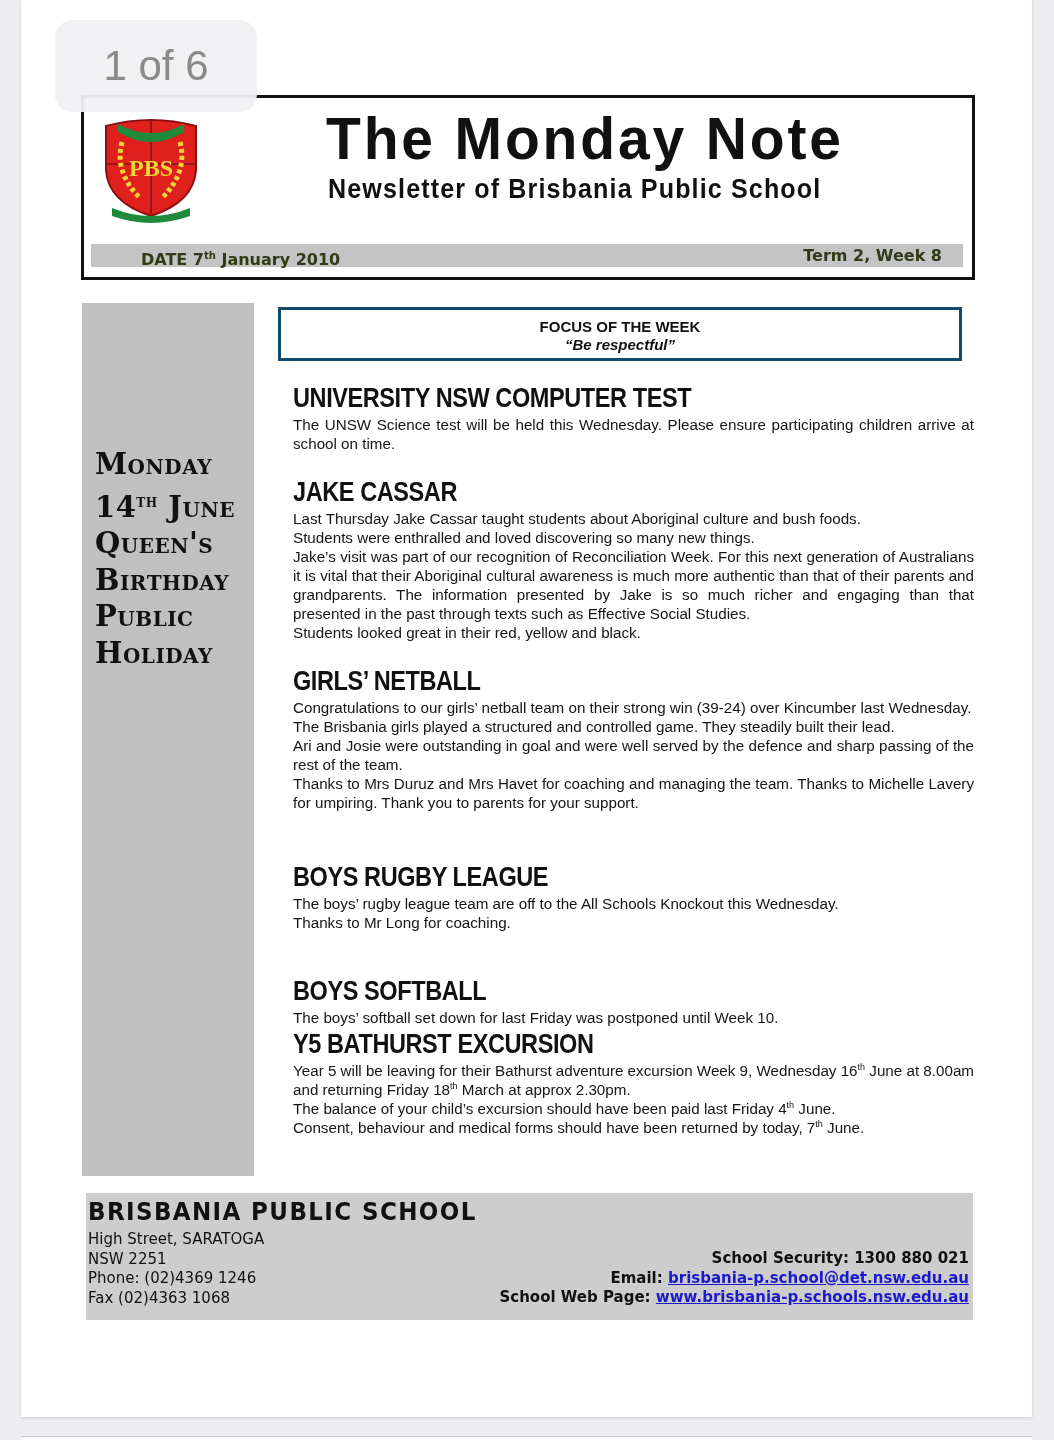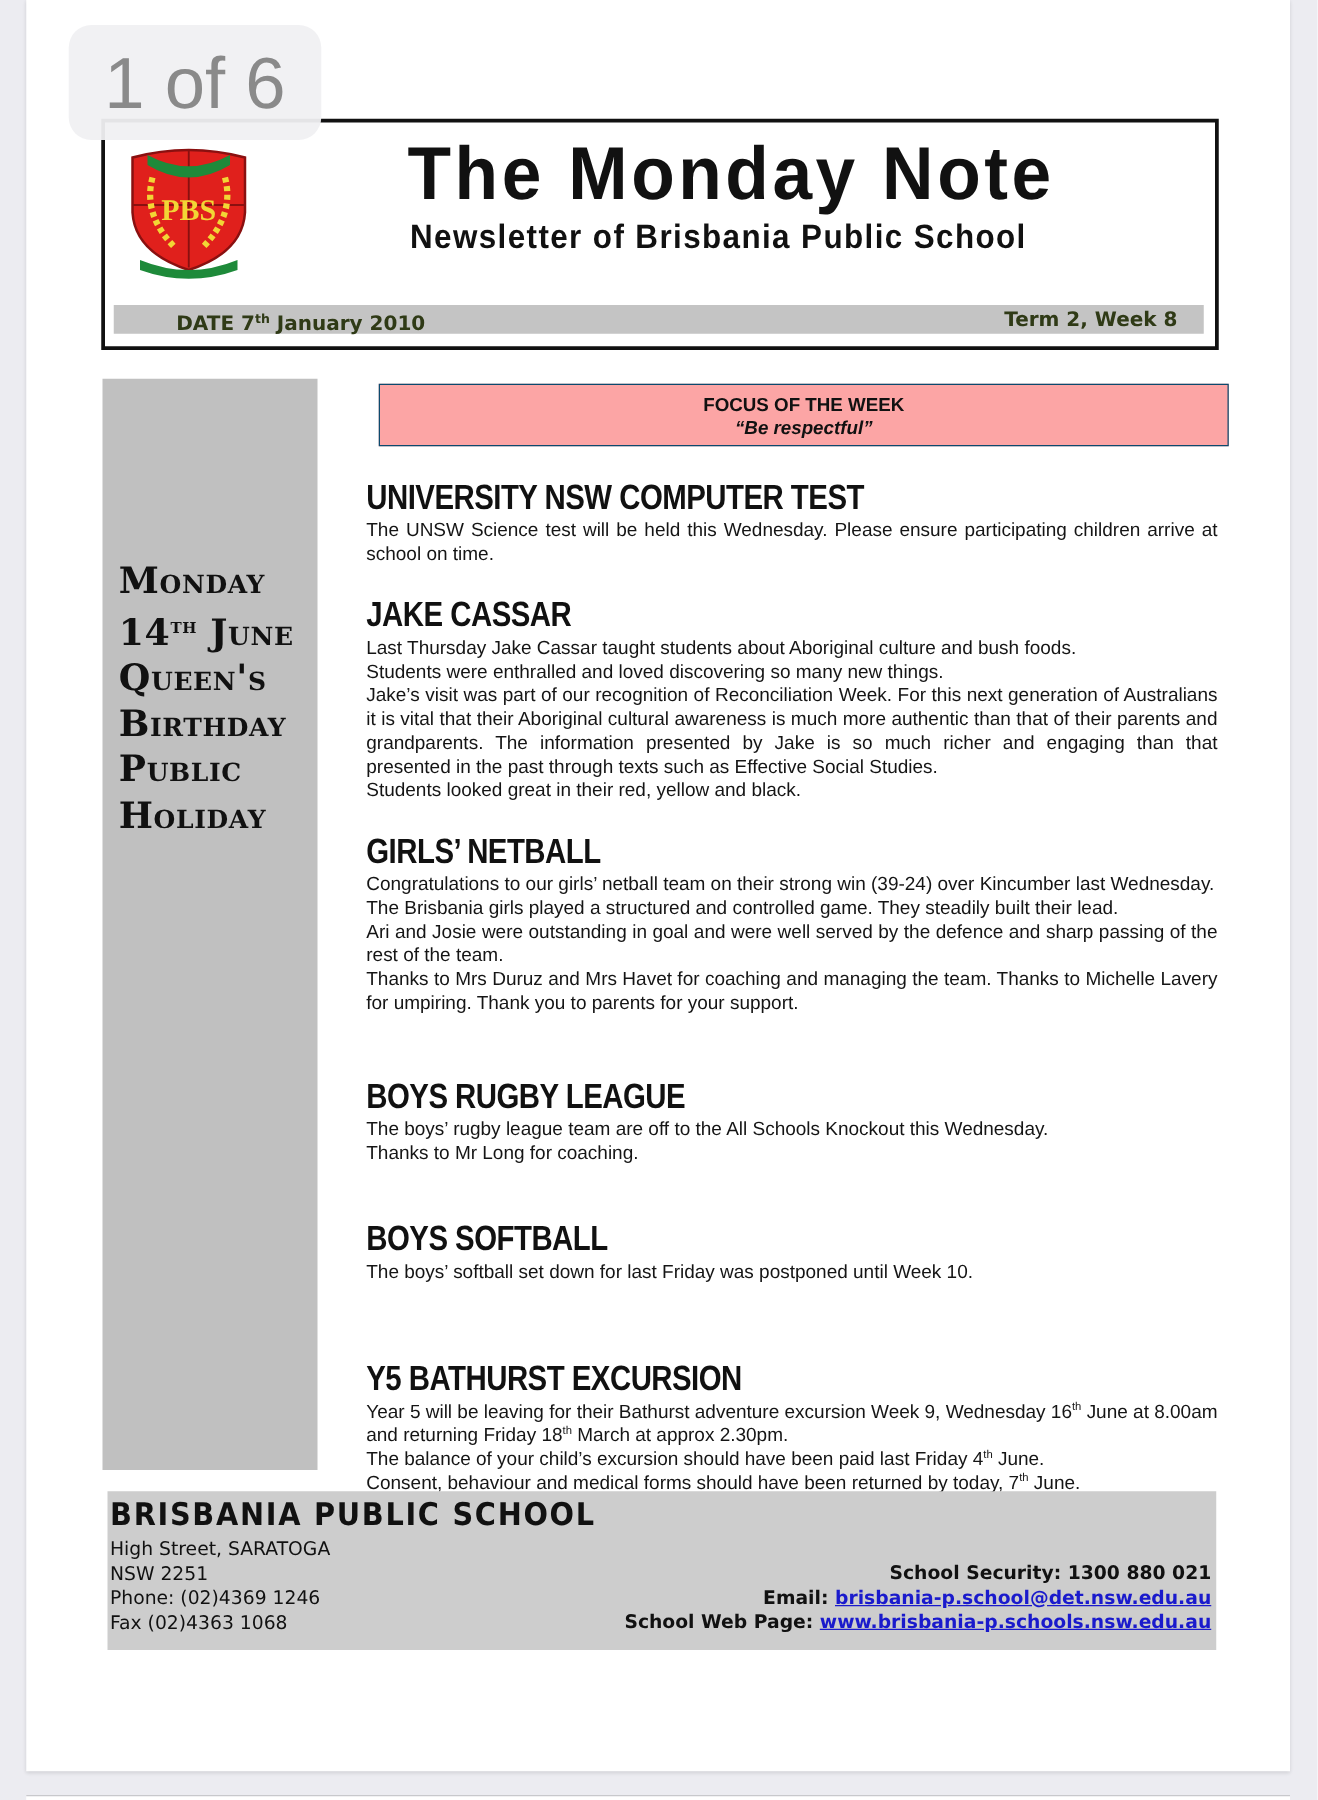--- a/index.html
+++ b/index.html
@@ -18,21 +18,21 @@
   .page2 {
     position: absolute; left: 21px; top: 1436px; width: 1011px; height: 20px;
     background: #ffffff; border-top: 1px solid #c8c8cc;
   }
   .page-counter {
     position: absolute; left: 55px; top: 20px; width: 202px; height: 92px;
     background: rgba(240,240,242,0.95);
     border-radius: 18px;
     display: flex; align-items: center; justify-content: center;
     font-family: "Liberation Sans", sans-serif;
-    font-size: 58px; color: #8a8a8a; z-index: 5;
+    font-size: 42px; color: #8a8a8a; z-index: 5;
   }
   
   .header-box {
     position: absolute; left: 81px; top: 95px; width: 888px; height: 179px;
     border: 3px solid #111;
   }
   .crest {
     position: absolute; left: 100px; top: 112px; width: 102px; height: 115px;
   }
   .masthead-title {
@@ -64,22 +64,22 @@
     background: #c0c0c0;
   }
   .sidebar-text {
     position: absolute; left: 95px; top: 446px; width: 160px;
     font-family: "DejaVu Serif", serif; font-weight: bold; font-variant: small-caps;
     font-size: 29px; line-height: 36.6px; color: #111; letter-spacing: 0.5px;
   }
   .sidebar-text sup { font-size: 17px; vertical-align: 10px; }
   
   .focus-box {
-    position: absolute; left: 303px; top: 307px; width: 678px; height: 48px;
-    background: #fca5a5; border: 1px solid #0c4a6e;
+    position: absolute; left: 278px; top: 307px; width: 678px; height: 48px;
+    background: #ffffff; border: 3px solid #0c4a6e;
     text-align: center;
   }
   .focus-title {
     margin-top: 8px; font-weight: bold; font-size: 15px; line-height: 18px;
   }
   .focus-sub {
     font-weight: bold; font-style: italic; font-size: 15px; line-height: 17px;
   }
   
   .articles {
@@ -92,21 +92,21 @@
   }
   .article p {
     margin: 0; font-size: 15.2px; line-height: 19px; text-align: justify; color: #151515;
   }
   .article p sup { font-size: 9px; vertical-align: 6px; line-height: 0; }
   .a1 { position: absolute; top: 0; }
   .a2 { position: absolute; top: 94px; }
   .a3 { position: absolute; top: 283px; }
   .a4 { position: absolute; top: 479px; }
   .a5 { position: absolute; top: 593px; }
-  .a6 { position: absolute; top: 705px; }
+  .a6 { position: absolute; top: 646px; }
   
   .footer {
     position: absolute; left: 86px; top: 1193px; width: 887px; height: 127px;
     background: #cdcdcd;
     font-family: "DejaVu Sans", sans-serif; color: #111;
   }
   .footer-school {
     position: absolute; left: 2px; top: 4px; font-size: 25px; font-weight: bold; letter-spacing: 1.5px;
     transform: scaleX(0.92); transform-origin: left; white-space: nowrap;
   }

